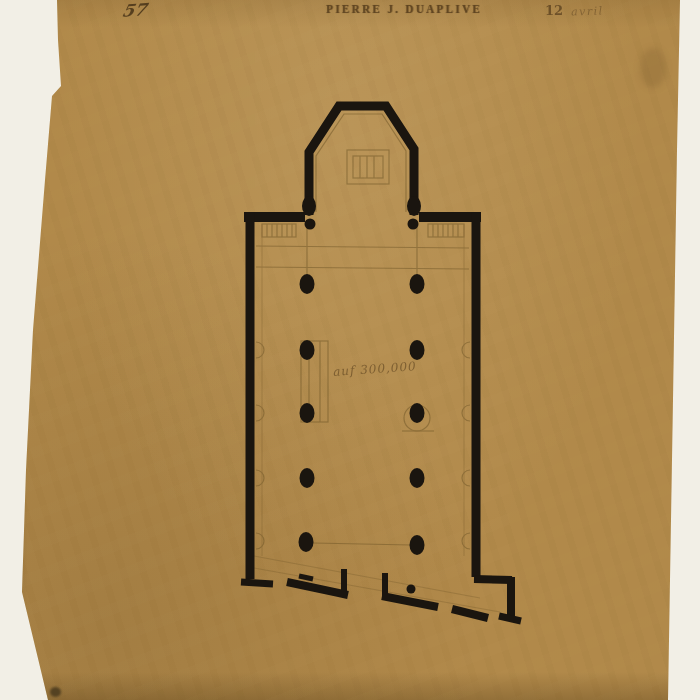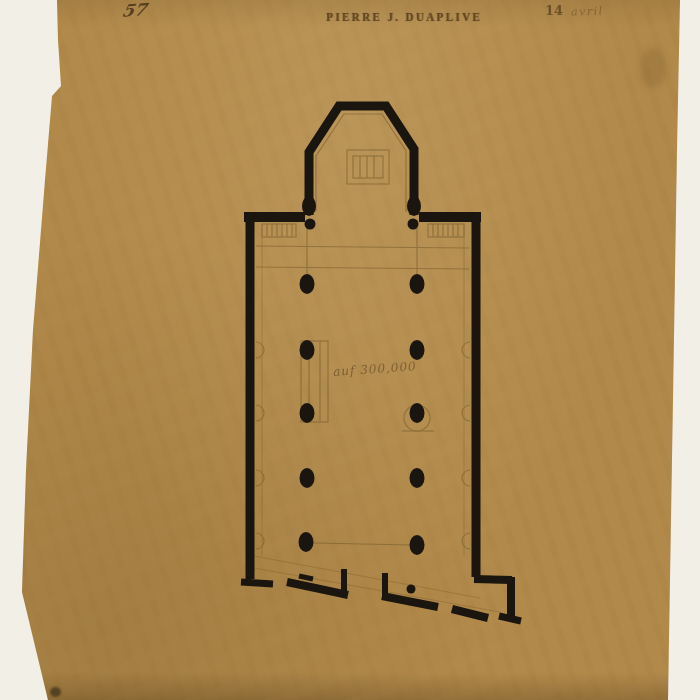--- a/index.html
+++ b/index.html
@@ -44,21 +44,20 @@
     left:124px;top:0;font-style:italic;font-weight:bold;font-size:17px;
     color:rgba(70,50,24,.85);transform:skewX(-18deg) rotate(-4deg);
     font-family:"DejaVu Serif", serif;
   }
   .stamp{
     left:316px;top:3px;width:176px;text-align:center;
     font-family:"Liberation Serif", serif;font-weight:bold;font-size:11px;
     letter-spacing:2.4px;color:rgba(78,54,24,.58);
     text-shadow:1px 0 0 rgba(78,54,24,.35), 0 0 1px rgba(78,54,24,.4);
     transform:scaleY(1.05);
-    margin-top:8px;
   }
   .num-right{
     left:545px;top:3px;font-size:13px;font-weight:bold;
     color:rgba(85,60,28,.72);font-family:"DejaVu Serif", serif;
   }
   .script-right{
     left:571px;top:5px;font-size:11px;font-style:italic;
     color:rgba(85,60,28,.45);letter-spacing:1.5px;
     font-family:"DejaVu Serif", serif;transform:rotate(-2deg);
   }
@@ -80,21 +79,21 @@
 <body>
 
 <div class="stage">
 
   <div class="paper"></div>
 
   <div class="annot num-left">57</div>
 
   <div class="annot stamp">PIERRE J. DUAPLIVE</div>
 
-  <div class="annot num-right">14</div>
+  <div class="annot num-right">12</div>
 
   <div class="annot script-right">avril</div>
 
   <svg class="plan-svg" viewBox="0 0 700 700">
 
     <g fill="none" stroke-width="1.2" opacity="0.5" stroke="#6d5426">
       <path d="M316 212 V156 L344 114 H382 L406 151 V212"></path>
       <rect x="347" y="150" width="42" height="34"></rect>
       <rect x="353" y="156" width="30" height="22"></rect>
       <path d="M360 156 V178 M367 156 V178 M374 156 V178"></path>

